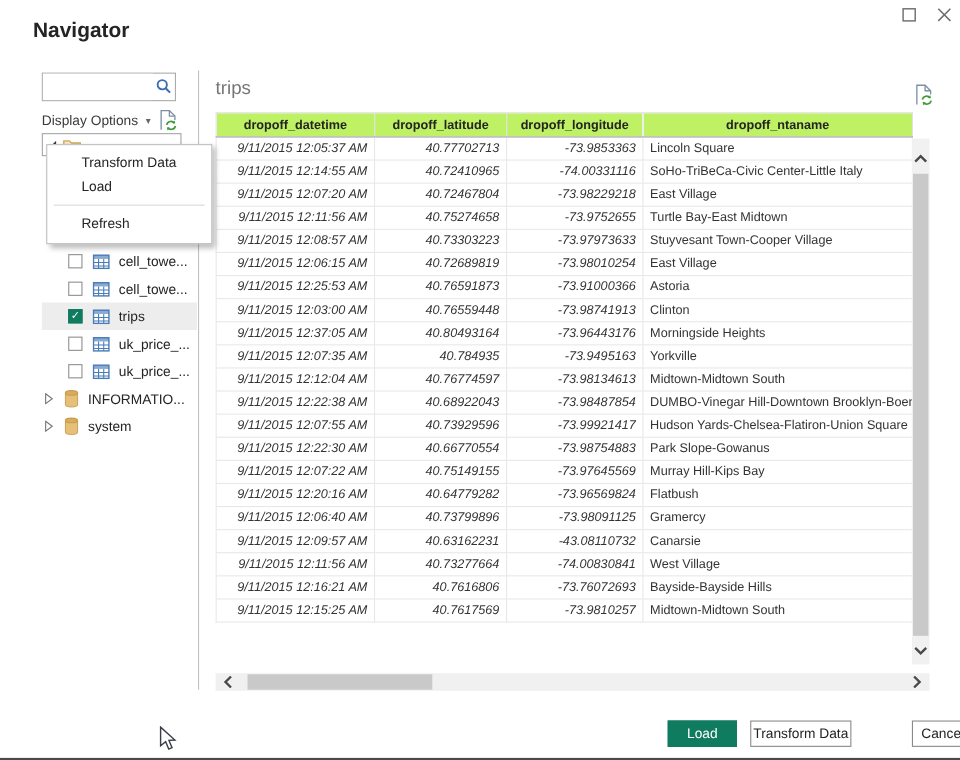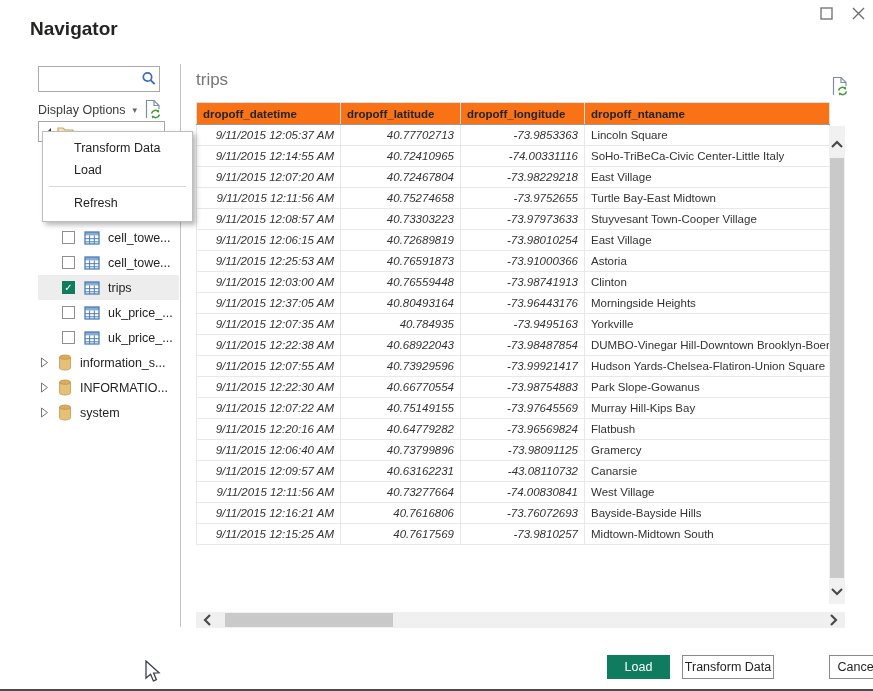--- a/index.html
+++ b/index.html
@@ -41,22 +41,22 @@
   .ctx-menu { position:absolute; left:42px; top:131px; width:151px; background:#fff;
     border:1px solid #bebebe; box-shadow:3px 3px 5px rgba(0,0,0,.28); z-index:50; padding:5px 0 7px 0; }
   .ctx-item { height:22px; line-height:22px; padding-left:31px; font-size:12.5px; color:#252423; cursor:default; }
   .ctx-sep { height:1px; background:#d9d9d9; margin:5px 6px 5px 6px; }
 
   
   .preview-title { position:absolute; left:196px; top:70px; font-size:17px; color:#767676; }
   .refresh-ic-right { position:absolute; left:831px; top:76px; }
   .tbl-wrap { position:absolute; left:196px; top:102px; width:633px; }
   table.preview { border-collapse:collapse; table-layout:fixed; width:633px; font-size:11.5px; }
-  table.preview th { font-weight:bold; text-align:left; height:22px; padding:0 6px;
-    border:1px solid #e1e1e1; border-bottom:1px solid #9a9a9a; background:#f97316; color:#252423;
+  table.preview th { font-weight:bold; text-align:center; height:22px; padding:0 6px;
+    border:1px solid #e1e1e1; border-bottom:1px solid #9a9a9a; background:#bef264; color:#252423;
     white-space:nowrap; overflow:hidden;margin-left:36px; }
   table.preview td { height:21px; padding:0 6px; border-right:1px solid #e8e8e8; border-bottom:1px solid #e8e8e8;
     white-space:nowrap; overflow:hidden; color:#333; }
   table.preview td.num { text-align:right; font-style:italic; }
   table.preview tr td:first-child { border-left:1px solid #e8e8e8; }
 
   
   .vscroll { position:absolute; left:829px; top:126px; width:16px; height:478px; background:#f1f1f1; }
   .vscroll .thumb { position:absolute; left:1px; top:32px; width:14px; height:420px; background:#c9c9c9; }
   .vs-arrow { position:absolute; left:0; width:16px; height:16px; display:flex; align-items:center; justify-content:center; }
@@ -203,34 +203,20 @@
           <svg width="9" height="11" viewBox="0 0 9 11">
   <polygon points="1.5,1 7.5,5.5 1.5,10" fill="#fff" stroke="#767676" stroke-width="1"></polygon>
 </svg>
         </span>
         <span class="ic db-gap">
           <svg width="14" height="17" viewBox="0 0 14 17">
   <path d="M1.5 3.2 V13.8 C1.5 15.1 4 16 7 16 C10 16 12.5 15.1 12.5 13.8 V3.2 Z" fill="#e6c079" stroke="#cfa75c"></path>
   <ellipse cx="7" cy="3.2" rx="5.5" ry="2.1" fill="#d9ad5d" stroke="#c89c4e"></ellipse>
 </svg>
         </span>
-        <span class="lab">information_s...</span>
-      </div>
-      <div class="tree-row">
-        <span class="tri">
-          <svg width="9" height="11" viewBox="0 0 9 11">
-  <polygon points="1.5,1 7.5,5.5 1.5,10" fill="#fff" stroke="#767676" stroke-width="1"></polygon>
-</svg>
-        </span>
-        <span class="ic db-gap">
-          <svg width="14" height="17" viewBox="0 0 14 17">
-  <path d="M1.5 3.2 V13.8 C1.5 15.1 4 16 7 16 C10 16 12.5 15.1 12.5 13.8 V3.2 Z" fill="#e6c079" stroke="#cfa75c"></path>
-  <ellipse cx="7" cy="3.2" rx="5.5" ry="2.1" fill="#d9ad5d" stroke="#c89c4e"></ellipse>
-</svg>
-        </span>
         <span class="lab">INFORMATIO...</span>
       </div>
       <div class="tree-row">
         <span class="tri">
           <svg width="9" height="11" viewBox="0 0 9 11">
   <polygon points="1.5,1 7.5,5.5 1.5,10" fill="#fff" stroke="#767676" stroke-width="1"></polygon>
 </svg>
         </span>
         <span class="ic db-gap">
           <svg width="14" height="17" viewBox="0 0 14 17">
@@ -327,20 +313,26 @@
             <td class="num">-73.96443176</td>
             <td class="txt">Morningside Heights</td>
           </tr>
           <tr>
             <td class="num">9/11/2015 12:07:35 AM</td>
             <td class="num">40.784935</td>
             <td class="num">-73.9495163</td>
             <td class="txt">Yorkville</td>
           </tr>
           <tr>
+            <td class="num">9/11/2015 12:12:04 AM</td>
+            <td class="num">40.76774597</td>
+            <td class="num">-73.98134613</td>
+            <td class="txt">Midtown-Midtown South</td>
+          </tr>
+          <tr>
             <td class="num">9/11/2015 12:22:38 AM</td>
             <td class="num">40.68922043</td>
             <td class="num">-73.98487854</td>
             <td class="txt">DUMBO-Vinegar Hill-Downtown Brooklyn-Boerum</td>
           </tr>
           <tr>
             <td class="num">9/11/2015 12:07:55 AM</td>
             <td class="num">40.73929596</td>
             <td class="num">-73.99921417</td>
             <td class="txt">Hudson Yards-Chelsea-Flatiron-Union Square</td>

